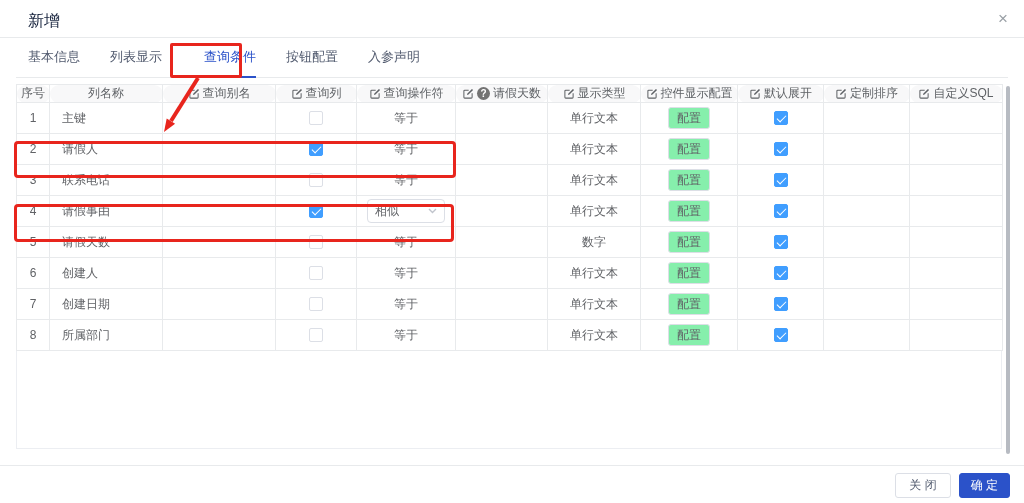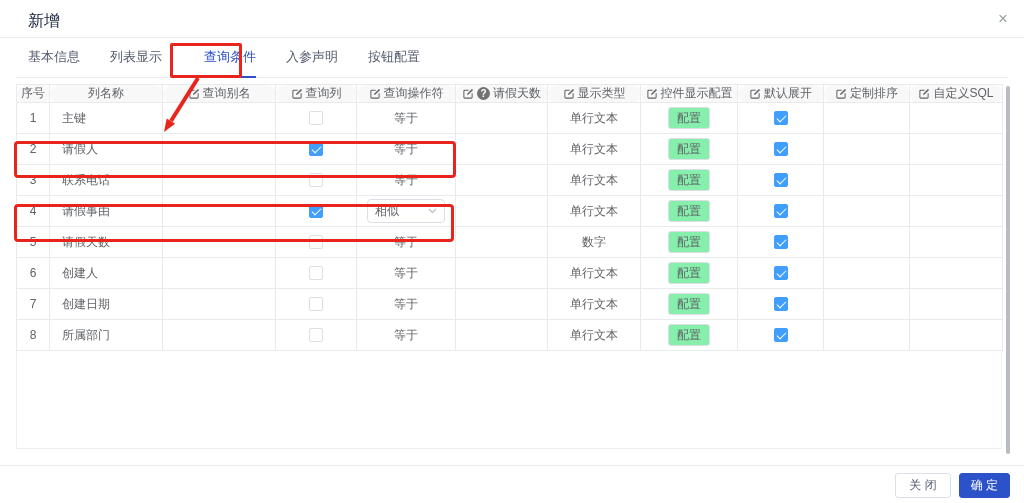--- a/index.html
+++ b/index.html
@@ -66,22 +66,22 @@
 
 <div class="dlg-header">
   <span class="dlg-title">新增</span>
   <span class="dlg-close">×</span>
 </div>
 
 <div class="tab-bar">
     <div class="tab">基本信息</div>
     <div class="tab">列表显示</div>
     <div class="tab active">查询条件</div>
+    <div class="tab">按钮配置</div>
     <div class="tab">入参声明</div>
-    <div class="tab">按钮配置</div>
   </div>
 
 <div class="body-box"></div>
 
 <div class="table-wrap">
   <table>
     <colgroup>
       <col style="width:33px">
         <col style="width:113px">
         <col style="width:113px">

